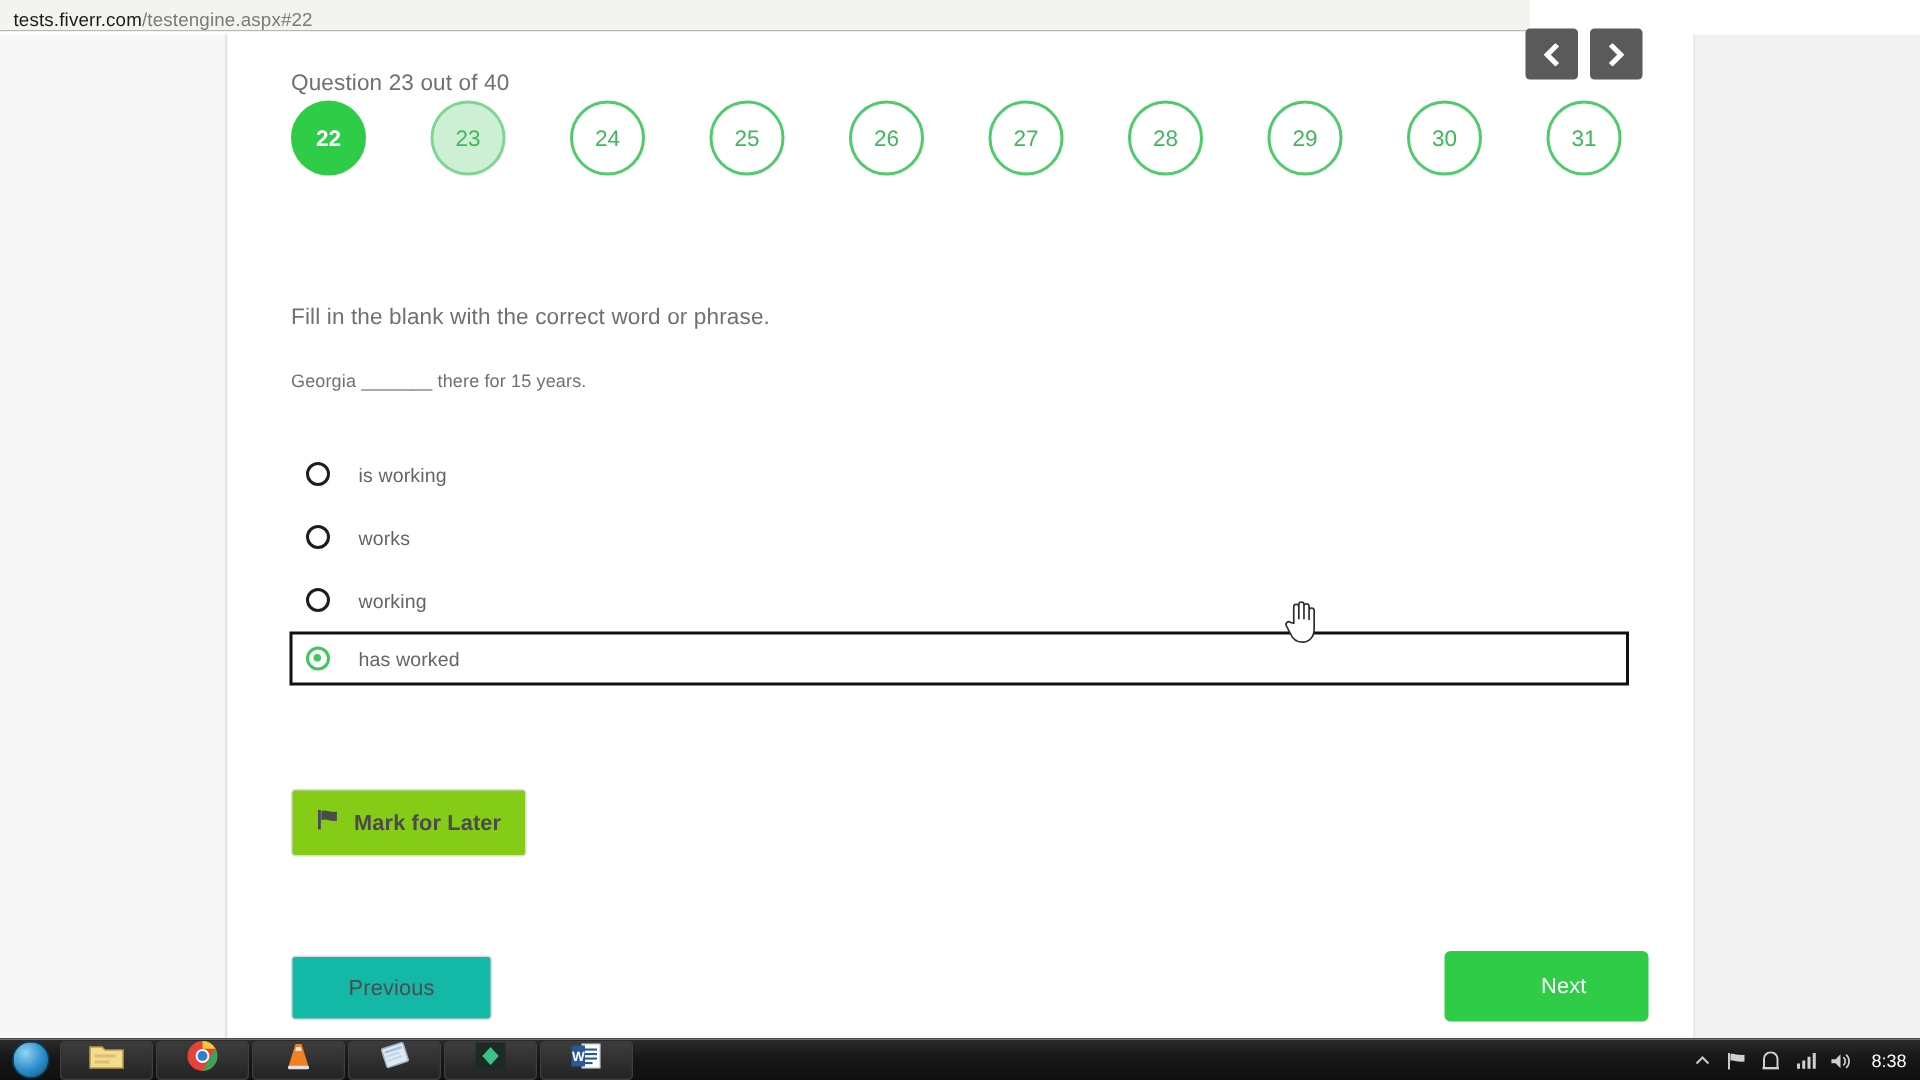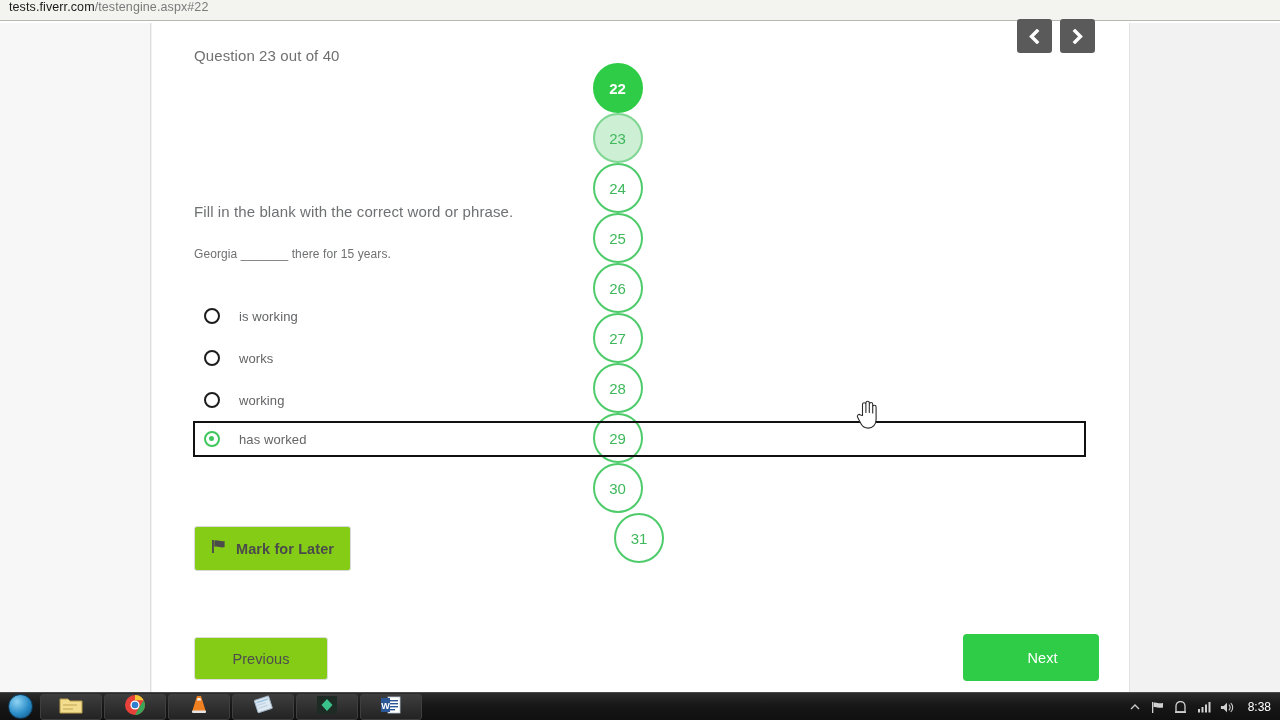--- a/index.html
+++ b/index.html
@@ -6,24 +6,24 @@
   html, body {
     width: 1280px; height: 720px;
     overflow: hidden;
     font-family: "Liberation Sans", sans-serif;
     background: #ffffff;
   }
 
   
   #urlbar {
     position: absolute; left: 0; top: 0;
-    width: 1280px; height: 21px;
+    width: 1020px; height: 21px;
     background: #f3f3f0;
     border-bottom: 1px solid #b8b8b2;
-    display: flex; align-items: flex-start;
+    display: flex; align-items: flex-end;
   }
   #urlbar .urltext {
     font-size: 12.5px;
     color: #1a1a1a;
     padding-left: 9px;
     letter-spacing: .1px;
     white-space: nowrap;
   }
   #urlbar .urltext .dim { color: #7a7a7a; }
 
@@ -73,21 +73,21 @@
     border-radius: 3px;
     display: flex; align-items: center; justify-content: center;
     cursor: pointer;
   }
   .navarrow svg { display: block; }
 
   
   #circles {
     position: absolute; left: 42px; top: 40px;
     width: 890px; height: 58px;
-    display: flex; align-items: center; flex-direction: column;
+    display: flex; align-items: center;
   }
   .qcircle {
     width: 50px; height: 50px;
     border-radius: 50%;
     border: 2px solid #4ecb6a;
     background: #ffffff;
     color: #3fb85c;
     font-size: 15px;
     display: flex; align-items: center; justify-content: center;
     margin-right: 43px;
@@ -175,21 +175,21 @@
   }
   #marklater .mlabel {
     font-size: 14.5px; color: #4b4b4b; font-weight: bold;
     letter-spacing: .1px;
   }
 
   
   #prevbtn {
     position: absolute; left: 42px; top: 614px;
     width: 134px; height: 43px;
-    background: #84cc16;
+    background: #14b8a6;
     border: 1px solid #dcdcdc;
     border-radius: 3px;
     display: flex; align-items: center; justify-content: center;
     cursor: pointer;
   }
   #prevbtn span { font-size: 14.5px; color: #4d4d4d; letter-spacing: .1px; }
 
   #nextbtn {
     position: absolute; left: 811px; top: 611px;
     width: 136px; height: 47px;

